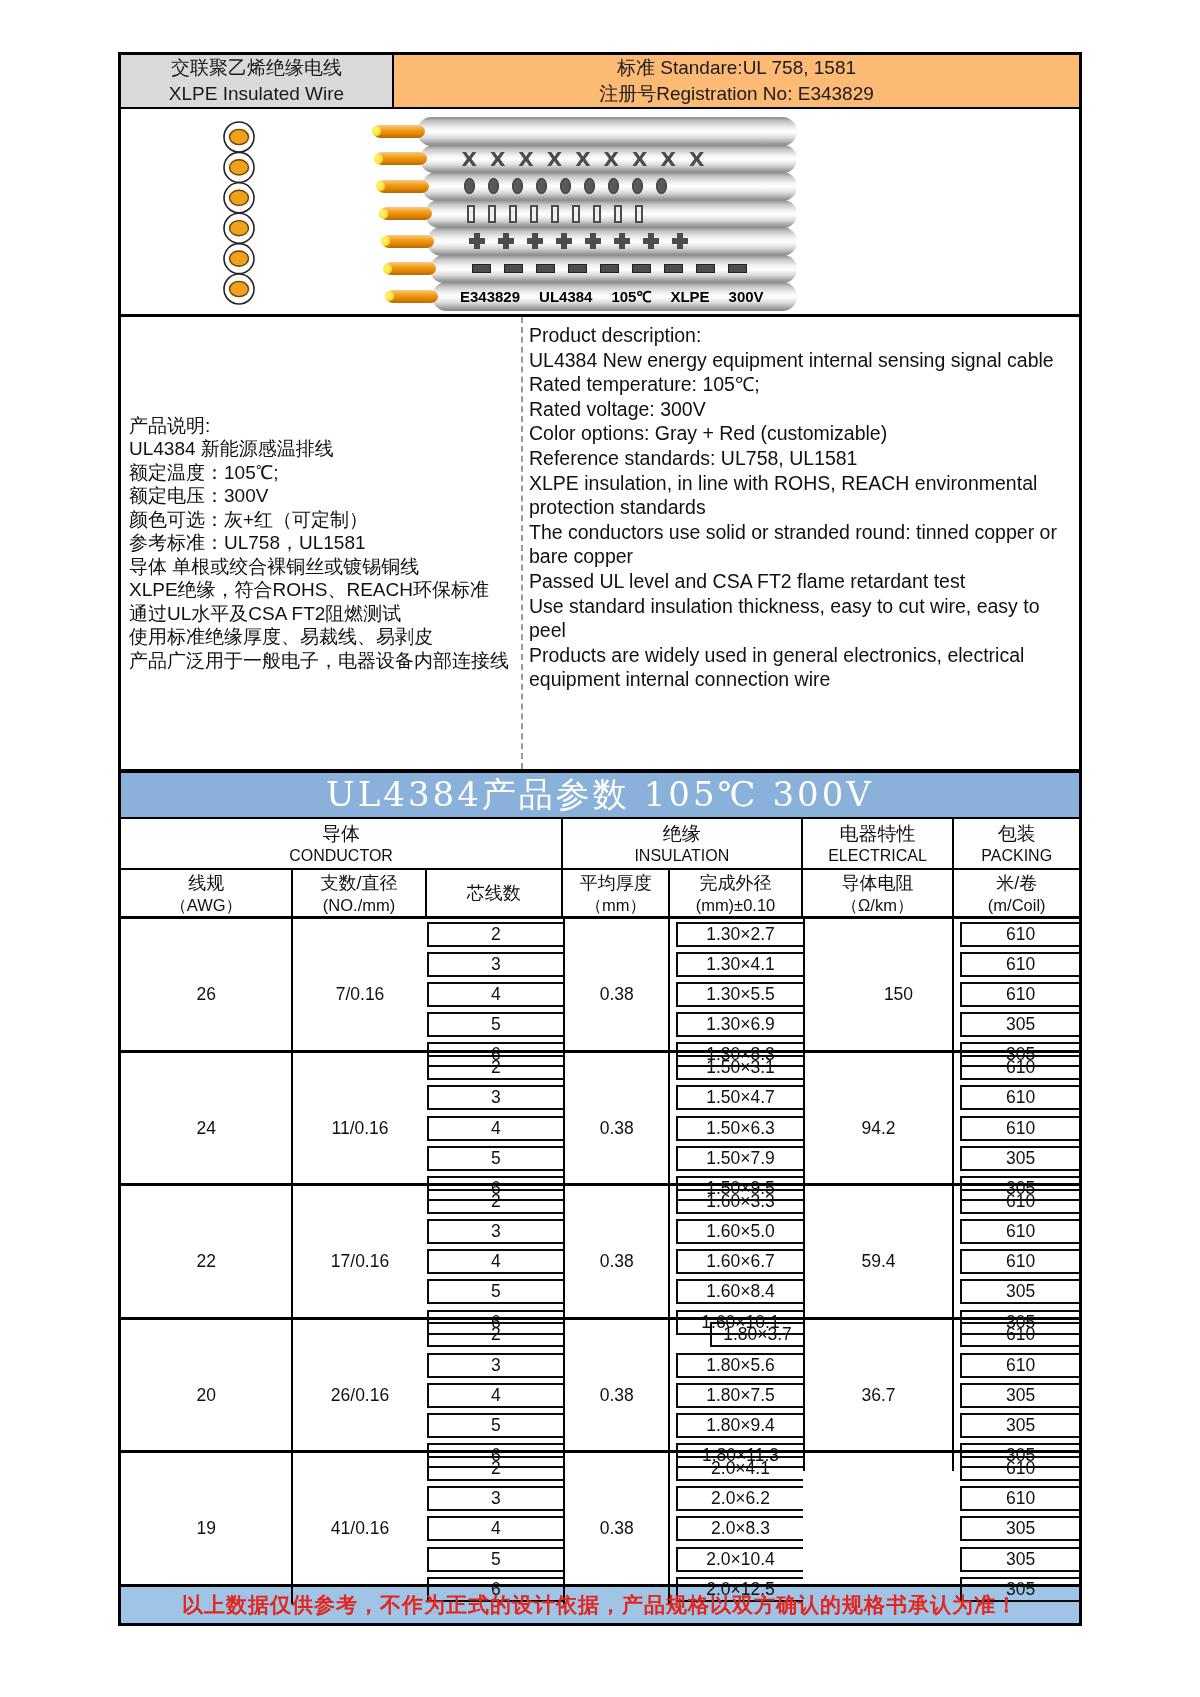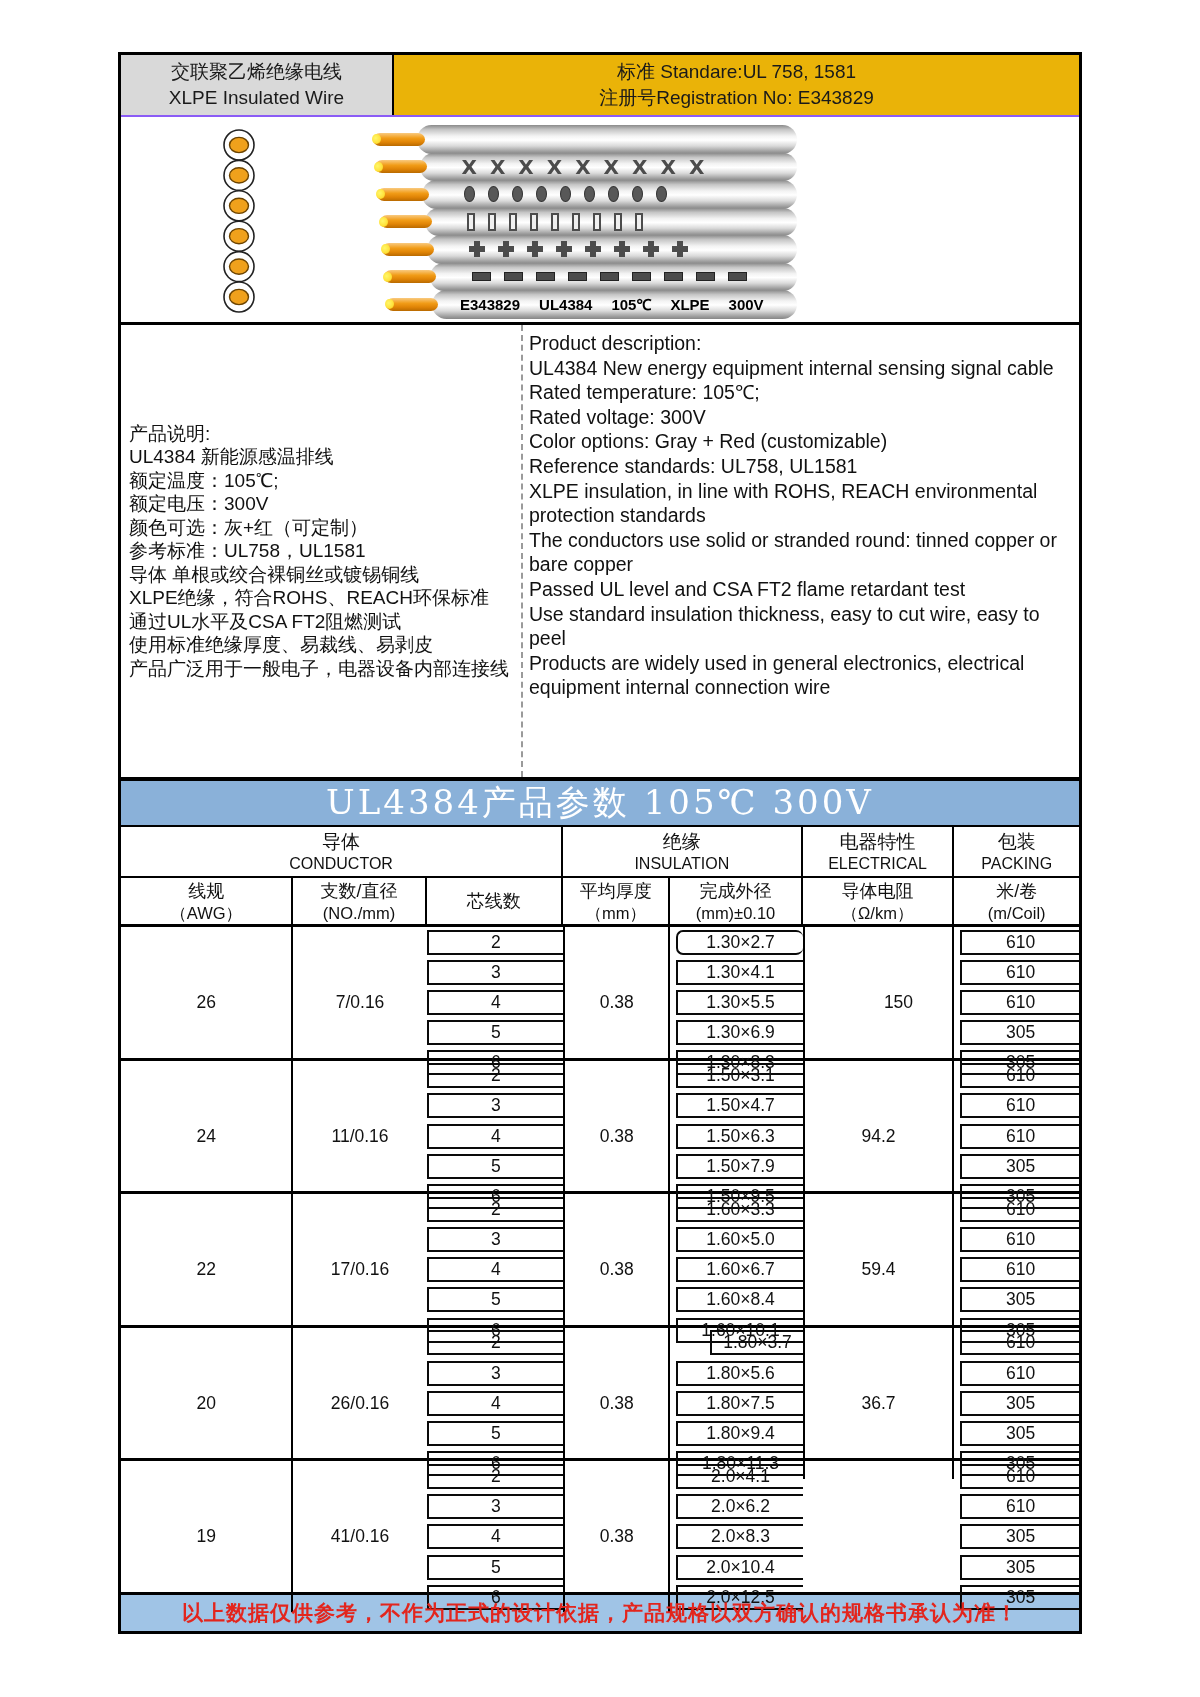--- a/index.html
+++ b/index.html
@@ -2,21 +2,21 @@
 <html><head>
 <meta charset="utf-8">
 <style>
   html,body{margin:0;padding:0;}
   body{width:1200px;height:1697px;background:#ffffff;position:relative;
        font-family:"Liberation Sans",sans-serif;color:#111;}
   .doc{position:absolute;left:118px;top:52px;width:964px;border:3px solid #000;
        box-sizing:border-box;background:#fff;}
 
   
-  .header-row{display:flex;height:62px;border-bottom:2px solid #8b5cf6;box-sizing:border-box;}
+  .header-row{display:flex;height:54px;border-bottom:2px solid #000000;box-sizing:border-box;}
   .header-left{width:273px;background:#d9d9d9;border-right:2px solid #000;display:flex;
        flex-direction:column;justify-content:center;align-items:center;box-sizing:border-box;}
   .header-right{flex:1;background:#dfecf7;display:flex;flex-direction:column;
        justify-content:center;align-items:center;}
   .header-line{font-size:19px;line-height:26px;color:#1a1a1a;}
 
   
   .image-box{height:208px;border-bottom:3px solid #000;position:relative;background:#fff;
        box-sizing:border-box;overflow:hidden;}
   .cross-section{position:absolute;left:86px;top:11px;}
@@ -90,21 +90,21 @@
 </head>
 <body>
 
 <div class="doc">
 
   <div class="header-row">
     <div class="header-left" style="background: rgb(217, 217, 217);">
       <div class="header-line">交联聚乙烯绝缘电线</div>
       <div class="header-line">XLPE Insulated Wire</div>
     </div>
-    <div class="header-right" style="background: #eab308;">
+    <div class="header-right" style="background: #fdba74;">
       <div class="header-line">标准 Standare:UL 758, 1581</div>
       <div class="header-line">注册号Registration No: E343829</div>
     </div>
   </div>
 
   <div class="image-box">
     <div class="cross-section"><svg width="64" height="186" viewBox="0 0 64 186">
           <circle cx="32" cy="17" r="15" fill="#ffffff" stroke="#222" stroke-width="1.6"></circle>
           <circle cx="32" cy="47.4" r="15" fill="#ffffff" stroke="#222" stroke-width="1.6"></circle>
           <circle cx="32" cy="77.8" r="15" fill="#ffffff" stroke="#222" stroke-width="1.6"></circle>
@@ -303,21 +303,21 @@
         <div class="en">(m/Coil)</div>
       </div>
     </div>
   <div id="tbody-host">
       <div class="tblock">
         <div class="mcell c1" style="grid-row: 1 / 6;">26</div>
         <div class="mcell c2" style="grid-row: 1 / 6;">7/0.16</div>
         <div class="mcell c4" style="grid-row: 1 / 6;">0.38</div>
         <div class="mcell c6" style="grid-row: 1 / 6; padding-left: 40px;">150</div>
         <div class="box" style="grid-area: 1 / 3;">2</div>
-        <div class="box inset" style="grid-area: 1 / 5; border-radius: 7px;">1.30×2.7</div>
+        <div class="box inset" style="grid-area: 1 / 5;">1.30×2.7</div>
         <div class="box inset" style="grid-area: 1 / 7;">610</div>
         <div class="box" style="grid-area: 2 / 3;">3</div>
         <div class="box inset" style="grid-area: 2 / 5;">1.30×4.1</div>
         <div class="box inset" style="grid-area: 2 / 7;">610</div>
         <div class="box" style="grid-area: 3 / 3;">4</div>
         <div class="box inset" style="grid-area: 3 / 5;">1.30×5.5</div>
         <div class="box inset" style="grid-area: 3 / 7;">610</div>
         <div class="box" style="grid-area: 4 / 3;">5</div>
         <div class="box inset" style="grid-area: 4 / 5;">1.30×6.9</div>
         <div class="box inset" style="grid-area: 4 / 7;">305</div>

